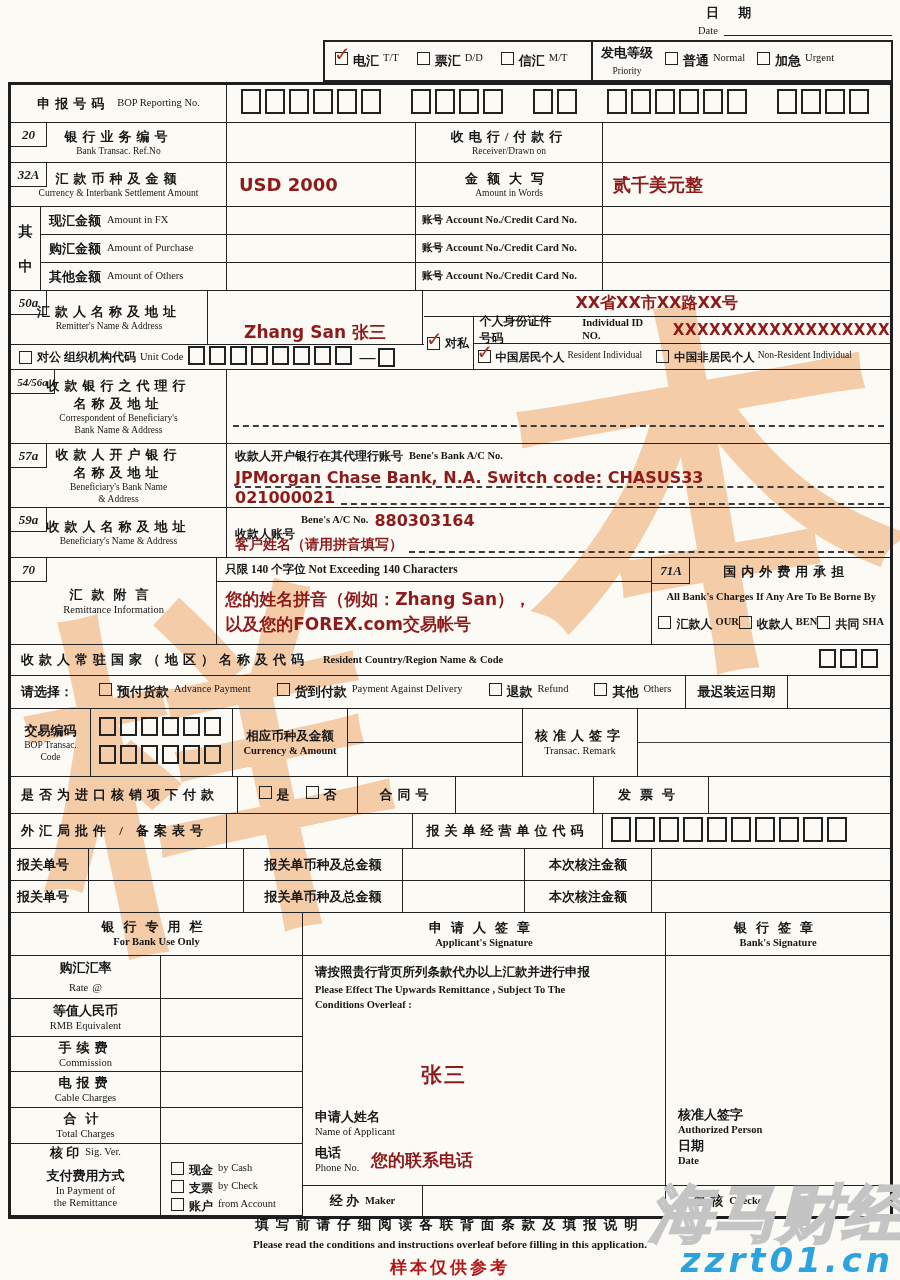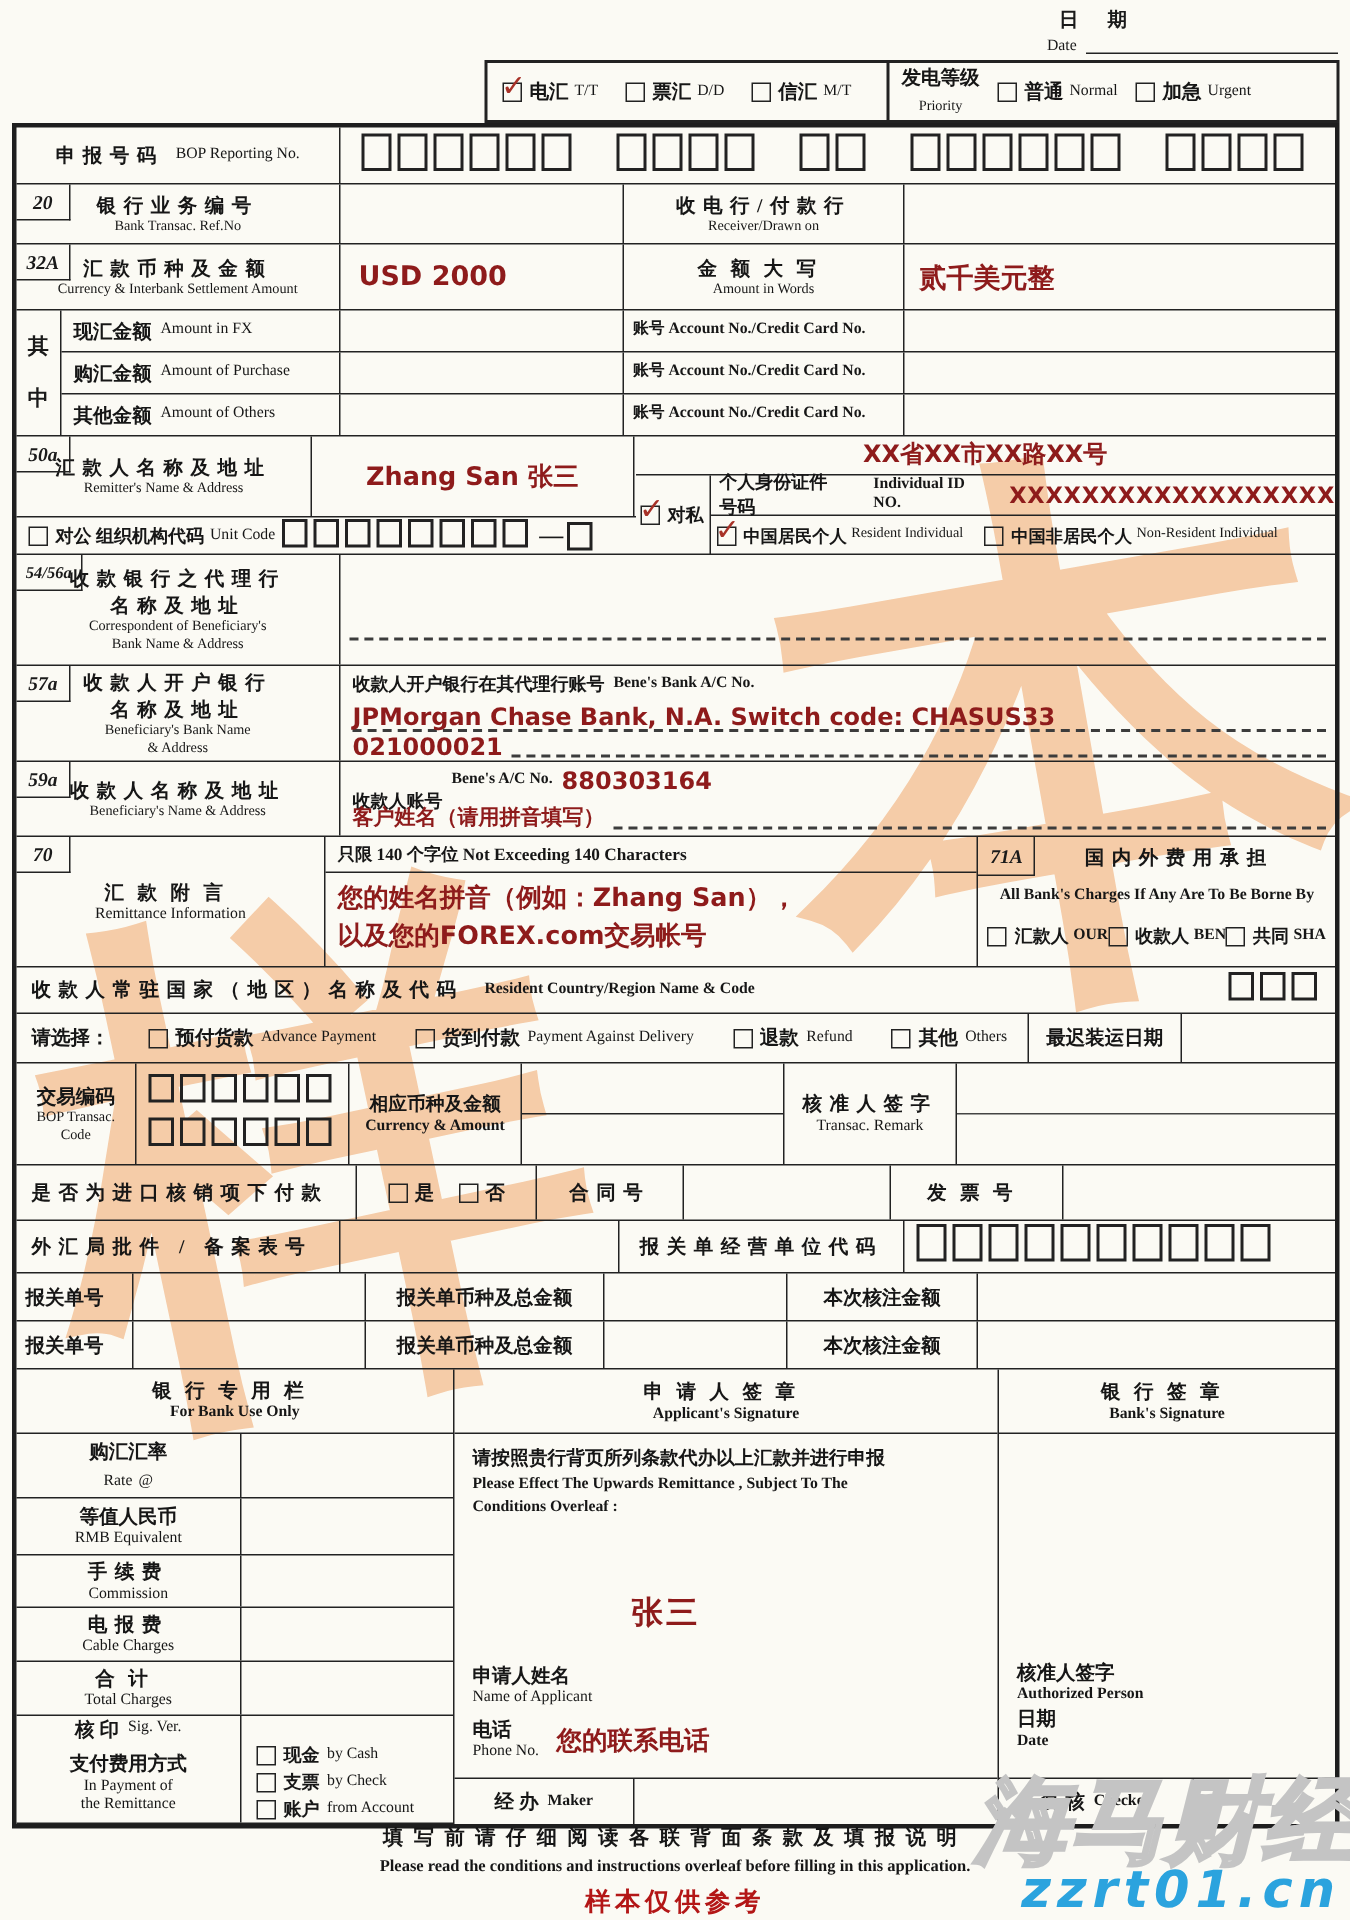--- a/index.html
+++ b/index.html
@@ -40,21 +40,21 @@
   
   .datebox { left:698px; top:4px; width:194px; }
   .datebox .l1 { letter-spacing:8px; font-size:13px; font-weight:bold; padding-left:8px; }
   .datebox .l2 { display:flex; align-items:flex-end; font-size:11px; }
   .datebox .dl { flex:1; border-bottom:1.6px solid #222; height:14px; margin-left:6px; }
 
   .typebox { left:323px; top:40px; width:570px; height:42px; border:2.2px solid #222; display:flex; }
   .typebox .lcell { flex:1; display:flex; align-items:center; padding-left:10px; gap:18px; }
   .typebox .rcell { width:300px; border-left:2px solid #222; display:flex; align-items:center; gap:12px; padding-left:8px; }
   .pstack { line-height:1.05; text-align:center; }
-  .opt { display:flex; align-items:center; white-space:nowrap; }
+  .opt { display:flex; white-space:nowrap; }
   .opt .en { margin-left:4px; }
 
   
   .form { left:8px; top:82px; width:885px; border:3px solid #1e1e1e; background:transparent; }
   .row { display:flex; border-bottom:1.8px solid #222; position:relative; }
   .row:last-child { border-bottom:none; }
   .c { border-right:1.8px solid #222; display:flex; align-items:center; position:relative; }
   .c.last { border-right:none; }
   .cc { justify-content:center; text-align:center; }
   .ccol { flex-direction:column; justify-content:center; }
@@ -219,21 +219,21 @@
     </div>
 
     <div class="row" style="height:79px;">
       <div style="position:absolute; left:0; top:0; width:197px; height:53px; border-right:1.8px solid #222; display:flex; flex-direction:column; align-items:center; justify-content:center;">
         <div class="nb">
             <span class="nbtx">50a</span>
           </div>
         <span class="zh zhsp">汇款人名称及地址</span>
         <span class="en">Remitter's Name &amp; Address</span>
       </div>
-      <div style="position:absolute; left:197px; top:0; width:215px; height:53px; border-right:1.8px solid #222; display:flex; align-items:center; justify-content:center;">
+      <div style="position:absolute; left:197px; top:0; width:215px; height:53px; border-right:1.8px solid #222; display:flex; align-items:flex-end; justify-content:center;">
         <span class="red" style="font-size:17px;">Zhang San  张三</span>
       </div>
       <div style="position:absolute; left:0; top:53px; width:412.5px; height:26px; border-top:1.8px solid #222; display:flex; align-items:center; padding-left:8px;">
         <span class="cb"></span>
         <span class="zh" style="font-size:12px;">对公 组织机构代码</span>
         <span class="en en2" style="margin:0 5px 0 4px;">Unit Code</span>
         <span><span class="sqs"></span><span class="sqs"></span><span class="sqs"></span><span class="sqs"></span><span class="sqs"></span><span class="sqs"></span><span class="sqs"></span><span class="sqs"></span></span>
         <span style="font-weight:bold; margin:0 3px;">—</span>
         <span class="sqs"></span>
       </div>

